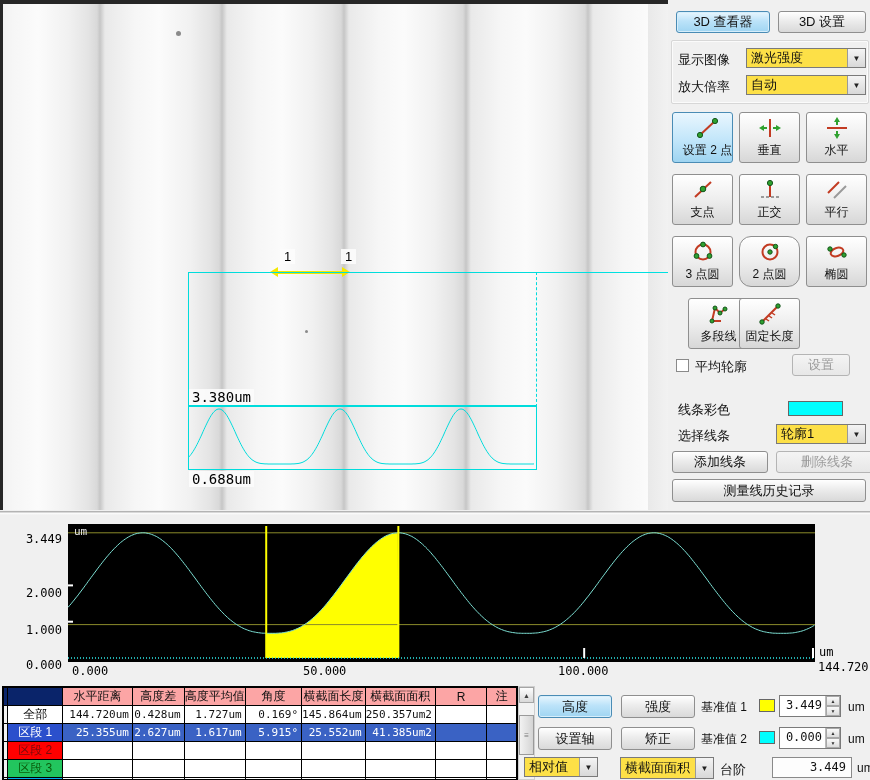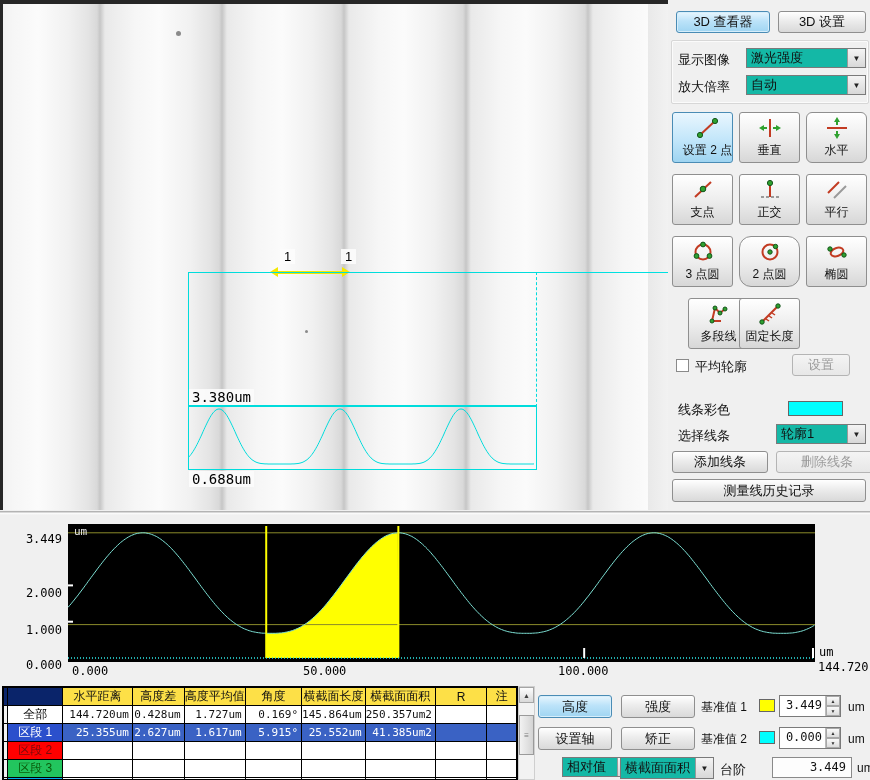--- a/index.html
+++ b/index.html
@@ -25,21 +25,21 @@
   .tip-r{border-left:8px solid #f4e800;}
 
   
   .btn{position:absolute;box-sizing:border-box;border:1px solid #8f8f8f;border-radius:3px;
     background:linear-gradient(#ffffff,#ececec 45%,#d9d9d9);text-align:center;color:#111;
     font-size:13px;display:flex;align-items:center;justify-content:center;cursor:default;}
   .btn.selected{border-color:#4a8cb5;background:linear-gradient(#e8f6fe,#bce3f9 45%,#9fd5f2);box-shadow:inset 0 0 0 1px #d6eefb;}
   .btn.disabled{color:#9b9b9b;background:linear-gradient(#f4f4f4,#e7e7e7);border-color:#b4b4b4;}
   .panel-label{position:absolute;font-size:13px;color:#111;}
   .groupbox{position:absolute;border:1px solid #d7d7d7;box-shadow:inset 0 0 0 1px #fbfbfb;border-radius:2px;}
-  .select{position:absolute;box-sizing:border-box;border:1px solid #7a7a7a;background:#14b8a6;
+  .select{position:absolute;box-sizing:border-box;border:1px solid #7a7a7a;background:#fde047;
     font-size:13px;display:flex;align-items:center;}
   .select .sel-text{flex:1;padding-left:4px;white-space:nowrap;overflow:hidden;}
   .select .sel-arrow{width:17px;align-self:stretch;background:linear-gradient(#f4f4f4,#d8d8d8);
     border-left:1px solid #9a9a9a;display:flex;align-items:center;justify-content:center;font-size:8px;color:#222;}
   .toolbtn{position:absolute;width:61px;height:51px;box-sizing:border-box;border:1px solid #8f8f8f;border-radius:3px;
     background:linear-gradient(#ffffff,#ececec 55%,#d7d7d7);display:flex;flex-direction:column;align-items:center;}
   .toolbtn.selected{border-color:#4a8cb5;background:linear-gradient(#e9f6fe,#c2e6fa 55%,#9ed4f1);padding-left:10px;}
   .toolbtn .ticon{height:28px;display:flex;align-items:center;justify-content:center;margin-top:1px;}
   .toolbtn .tlabel{font-size:12px;line-height:16px;color:#111;white-space:nowrap;}
   .checkbox{position:absolute;width:13px;height:13px;background:#fff;border:1px solid #8a8a8a;box-sizing:border-box;}
@@ -48,21 +48,21 @@
 
   
   #plot{left:68px;top:524px;width:747px;height:138px;background:#000;}
   .axis-label{position:absolute;font-family:"DejaVu Sans Mono",monospace;font-size:12px;color:#000;line-height:13px;}
   .ylab{width:44px;text-align:right;}
   #plot-um{position:absolute;left:74px;top:526px;color:#e9e9e9;font-family:"DejaVu Sans Mono",monospace;font-size:11px;line-height:11px;}
 
   
   #table-wrap{left:2px;top:686px;width:516px;height:94px;overflow:hidden;background:#fff;border:1px solid #000;box-sizing:border-box;}
   #measure-table{border-collapse:collapse;table-layout:fixed;font-size:12px;}
-  #measure-table th{background:#fde047;border:1px solid #000;font-weight:normal;height:16px;padding:0;overflow:hidden;white-space:nowrap;}
+  #measure-table th{background:#fca5a5;border:1px solid #000;font-weight:normal;height:16px;padding:0;overflow:hidden;white-space:nowrap;}
   #measure-table th.hdr-navy{background:#0a246a;}
   #measure-table td{border:1px solid #000;height:16px;padding:0 3px 0 0;overflow:hidden;white-space:nowrap;}
   #measure-table td.gut{padding:0;background:#f2f2f2;}
   #measure-table td.lab{text-align:center;padding:0;}
   #measure-table td.val{text-align:right;font-family:"DejaVu Sans Mono",monospace;font-size:11px;}
   #measure-table tr.sel td.val{background:#3a62c4;color:#fff;}
 
   
   #vscroll{left:518px;top:686px;width:17px;height:94px;background:#f2f2f2;border:1px solid #cfcfcf;box-sizing:border-box;}
   .sb-btn{position:absolute;left:0;width:15px;height:16px;background:linear-gradient(#fdfdfd,#d9d9d9);border:1px solid #a5a5a5;
@@ -134,21 +134,21 @@
     <svg width="26" height="24">
         <line x1="13" y1="3" x2="13" y2="21" stroke="#c23b22" stroke-width="2"></line>
     <line x1="6" y1="12" x2="10" y2="12" stroke="#2fa12f" stroke-width="2"></line>
         <polygon points="2,12 7,9 7,15" fill="#2fa12f"></polygon>
     <line x1="16" y1="12" x2="20" y2="12" stroke="#2fa12f" stroke-width="2"></line>
         <polygon points="24,12 19,9 19,15" fill="#2fa12f"></polygon>
       </svg>
     </span>
   <span class="tlabel">垂直</span>
 </div>
-<div class="toolbtn" style="left:806px;top:112px;border-radius:6px;">
+<div class="toolbtn" style="left:806px;top:112px;">
   <span class="ticon">
     <svg width="26" height="24">
         <line x1="3" y1="12" x2="23" y2="12" stroke="#c23b22" stroke-width="2"></line>
     <line x1="13" y1="6" x2="13" y2="9" stroke="#2fa12f" stroke-width="2"></line>
         <polygon points="13,1 10,6 16,6" fill="#2fa12f"></polygon>
     <line x1="13" y1="15" x2="13" y2="18" stroke="#2fa12f" stroke-width="2"></line>
         <polygon points="13,23 10,18 16,18" fill="#2fa12f"></polygon>
       </svg>
     </span>
   <span class="tlabel">水平</span>
@@ -398,21 +398,21 @@
 <div class="swatch abs" style="left:759px;top:731px;width:16px;height:13px;background:#00ffff;"></div>
 <div class="spin" style="left:779px;top:727px;width:62px;height:22px;">
   <span class="spin-val">0.000</span>
   <span class="spin-btns">
       <div>▲</div>
       <div>▼</div>
     </span>
 </div>
 <div class="unit" style="left:848px;top:732px;">um</div>
 
-<div class="select" style="left:562px;top:757px;width:74px;height:20px;justify-content:center;">
+<div class="select" style="left:524px;top:757px;width:74px;height:20px;justify-content:center;">
   <span class="sel-text">相对值</span>
   <span class="sel-arrow">▼</span>
 </div>
 <div class="select" style="left:620px;top:757px;width:94px;height:22px;">
   <span class="sel-text">横截面面积</span>
   <span class="sel-arrow">▼</span>
 </div>
 <div class="panel-label" style="left:720px;top:761px;">台阶</div>
 <div class="readonly-box" style="left:772px;top:757px;width:80px;height:21px;">3.449</div>
 <div class="unit" style="left:857px;top:761px;">um</div>

